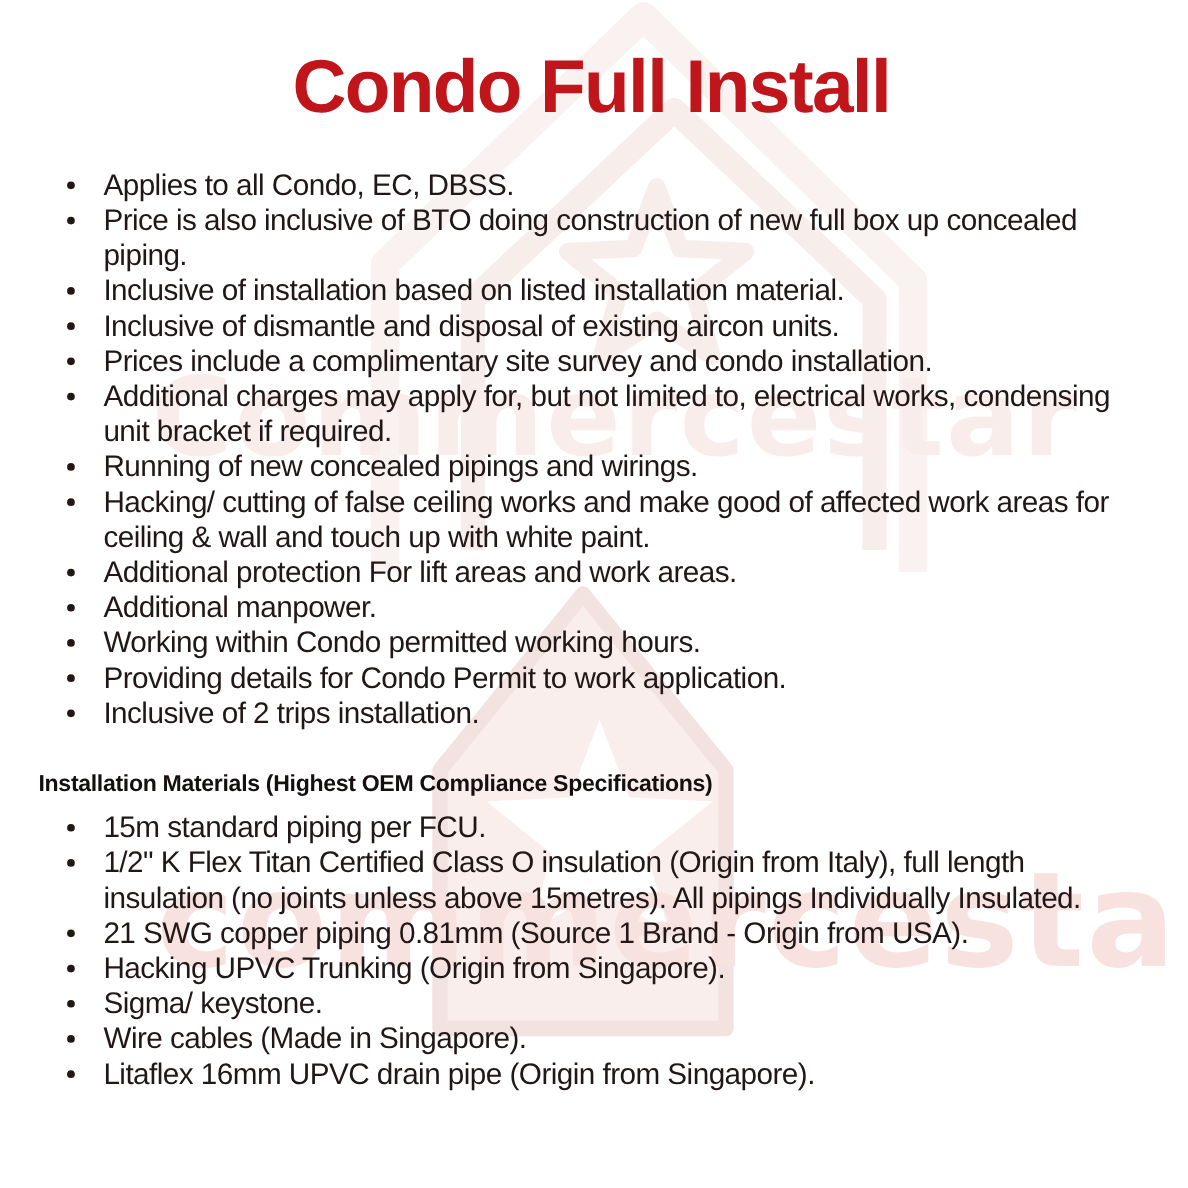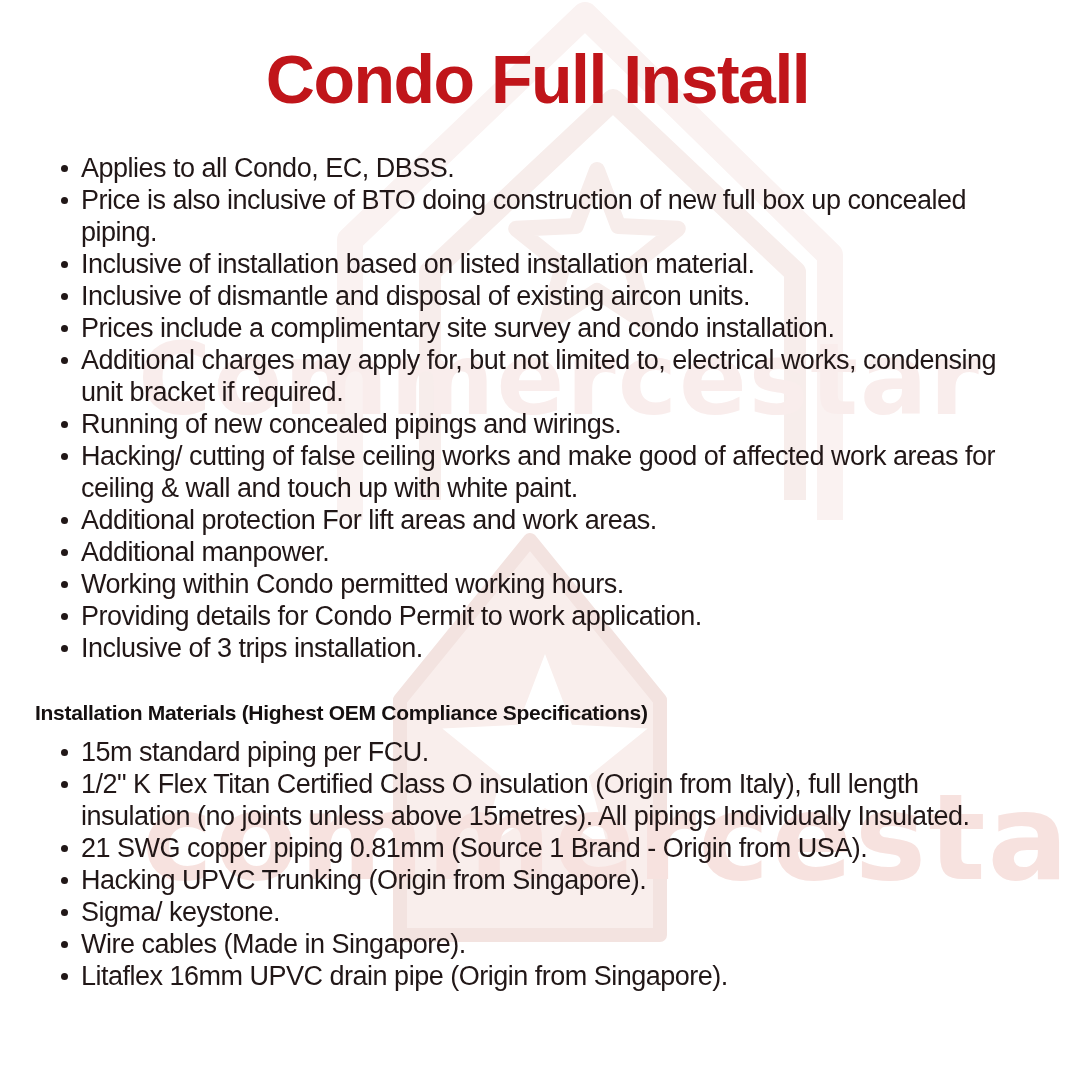--- a/index.html
+++ b/index.html
@@ -49,21 +49,21 @@
     text-align: center;
   }
   ul.bullet-list {
     list-style: none;
     margin: 0;
     padding: 0;
     width: 985px;
   }
   ul.bullet-list li {
     display: flex;
-    gap: 13px;
+    gap: 26px;
     padding-left: 26px;
     font-size: 27px;
     line-height: 32px;
     letter-spacing: -0.5px;
     color: #211717;
   }
   ul.bullet-list li .dot {
     flex: 0 0 auto;
     width: 7px;
     height: 7px;
@@ -167,21 +167,21 @@
           <span class="txt">Working within Condo permitted working hours.</span>
         </li>
 
         <li>
           <span class="dot"></span>
           <span class="txt">Providing details for Condo Permit to work application.</span>
         </li>
 
         <li>
           <span class="dot"></span>
-          <span class="txt">Inclusive of 3 trips installation.</span>
+          <span class="txt">Inclusive of 2 trips installation.</span>
         </li>
       </ul>
 
     <div class="section-heading">Installation Materials (Highest OEM Compliance Specifications)</div>
 
     <ul class="bullet-list">
 
         <li>
           <span class="dot"></span>
           <span class="txt">15m standard piping per FCU.</span>

